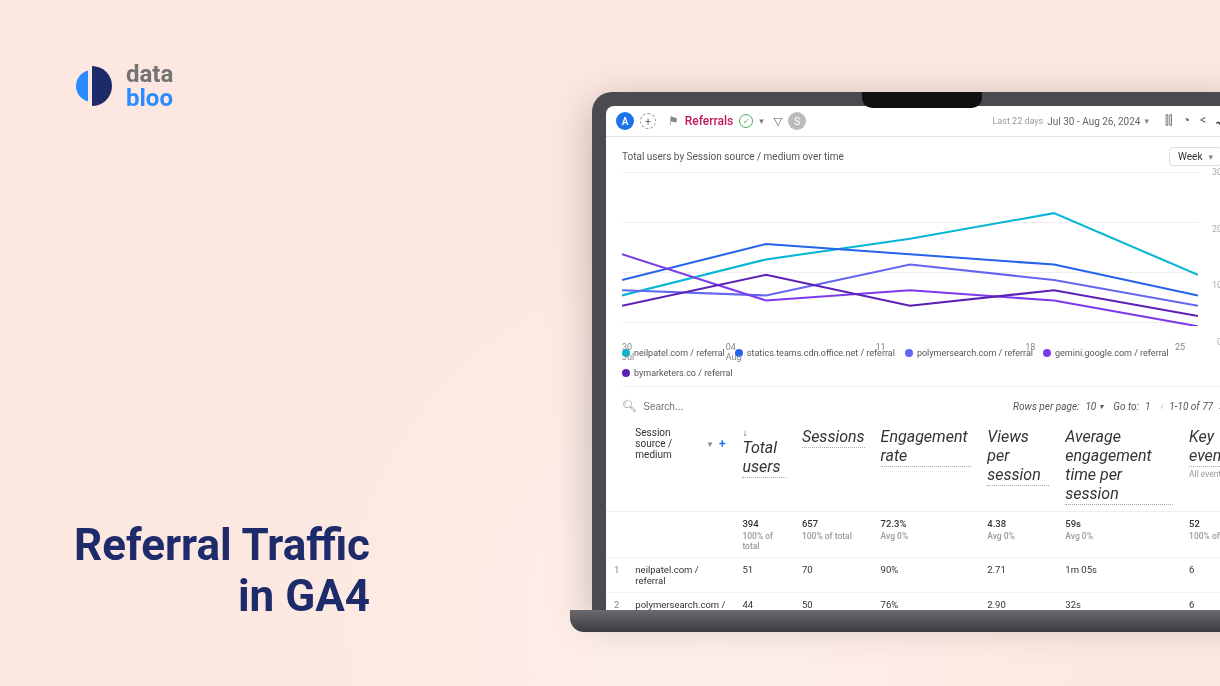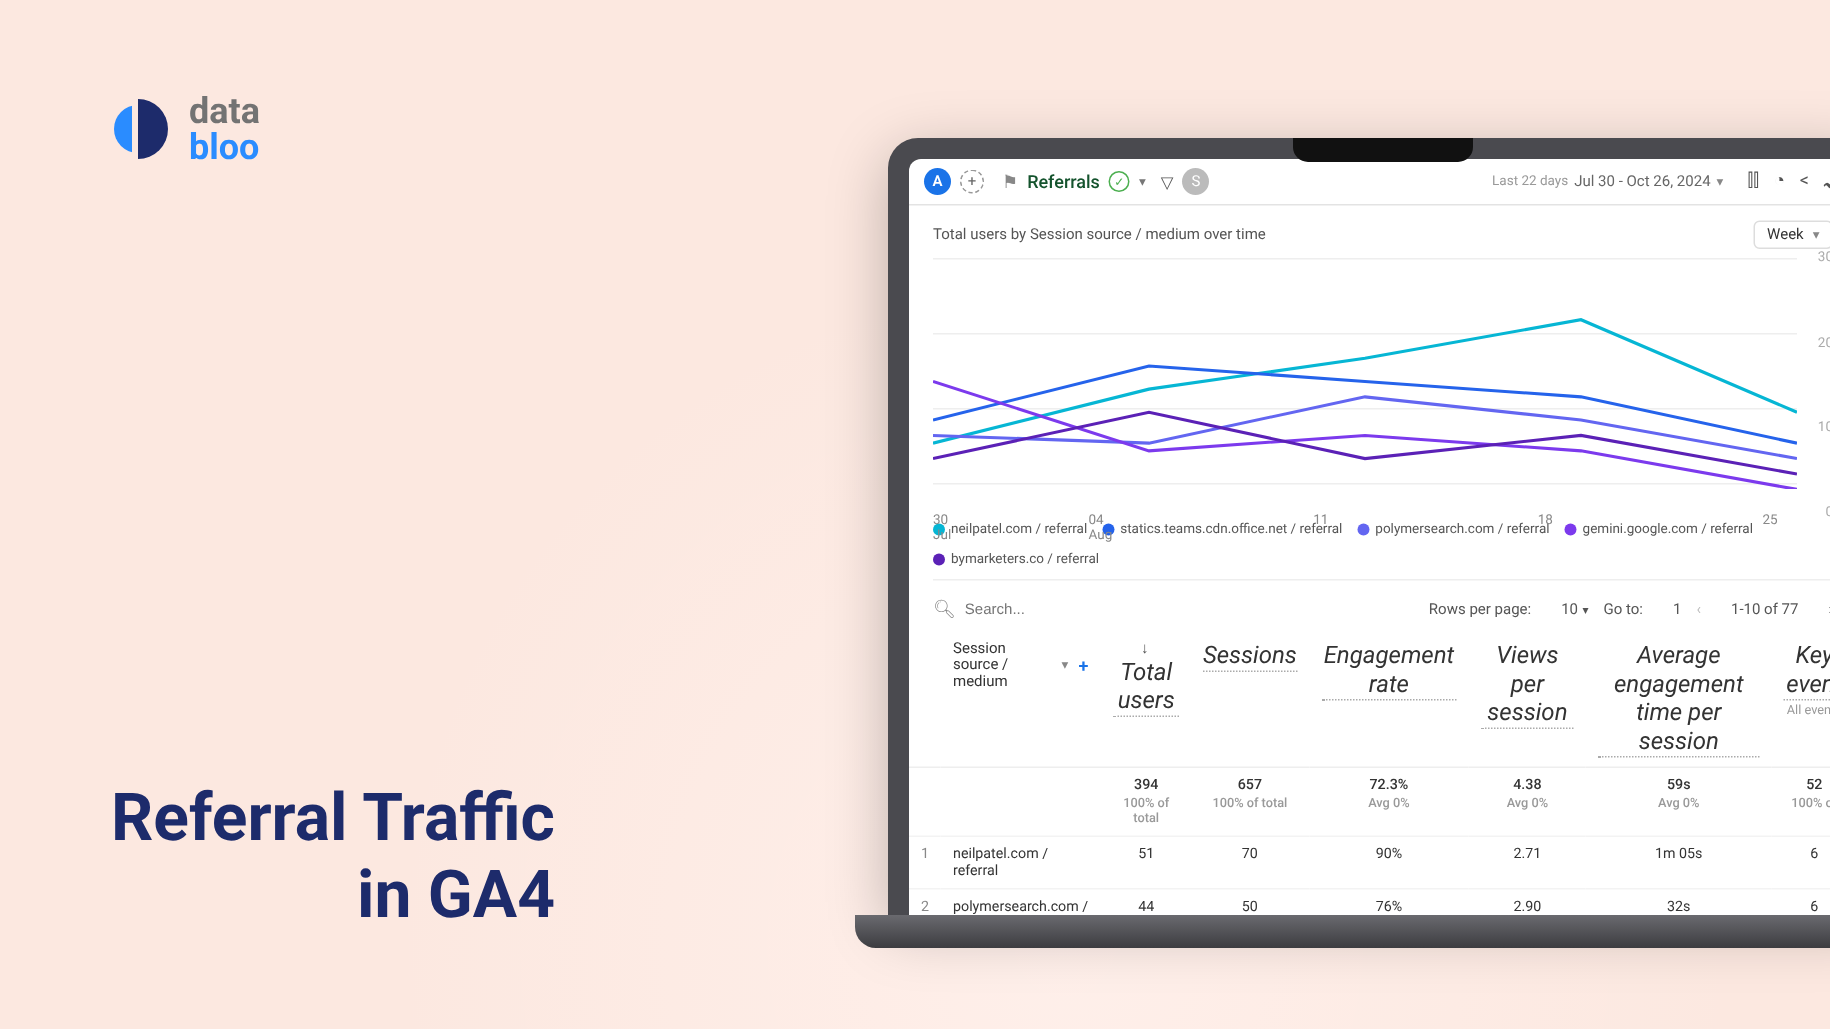--- a/index.html
+++ b/index.html
@@ -112,21 +112,21 @@
     display:flex;align-items:center;justify-content:center;
     font-size:10px; font-weight:600;
   }
   .chip-plus {
     width: 16px; height: 16px; border-radius: 50%;
     border: 1px dashed #999;
     display:flex;align-items:center;justify-content:center;
     color:#666; font-size:10px;
   }
   .flag-icon { color:#888; font-size:12px; margin-left:6px;}
-  .tb-title { font-size: 12px; color:#14532d; font-weight:500;}
+  .tb-title { font-size: 12px; color:#be185d; font-weight:500;}
   .check { width:14px;height:14px;border-radius:50%;border:1.5px solid #4caf50;display:flex;align-items:center;justify-content:center;color:#4caf50;font-size:8px;}
   .filter-icon { color:#555; font-size:11px; margin-left:4px;}
   .chip-s { width:18px;height:18px;border-radius:50%;background:#bbb;color:#fff;display:flex;align-items:center;justify-content:center;font-size:10px;}
   .tb-spacer { flex: 1; }
   .date-range { font-size:10px; color:#666; display:flex; align-items:center; gap:4px;}
   .date-range .label { color:#999; font-size:9px;}
   .tb-actions { display:flex; gap:10px; margin-left:10px;}
   .tb-actions span { color:#555; font-size:12px; cursor:pointer;}
   
   .chart-section { padding: 10px 16px 4px 16px; }
@@ -140,25 +140,25 @@
   .chart-svg { position:absolute; left:0; right:24px; top:0; bottom:20px; }
   .xaxis { position:absolute; left:0; right:24px; bottom:0; display:flex; font-size:9px; color:#888;}
   .xaxis .tick { position:absolute; text-align:left;}
   .legend { display:flex; flex-wrap:wrap; gap:10px; font-size:9px; color:#555; margin-top:6px; padding-bottom:8px; border-bottom:1px solid #eee;}
   .legend .item { display:flex; align-items:center; gap:4px;}
   .legend .dot { width:8px;height:8px;border-radius:50%;}
   
   .table-controls { display:flex; align-items:center; padding:8px 16px; gap:10px; font-size:10px; color:#555;}
   .search { display:flex; align-items:center; gap:6px; flex:1; color:#888;}
   .search input { border:none; outline:none; font-size:10px; width:100px; color:#888;}
-  .pg { display:flex; align-items:center; gap:20px;}
+  .pg { display:flex; align-items:center; gap:6px;font-style:italic;}
   .pg .sel { display:flex; align-items:center; gap:3px;}
   
   .data-table { width:100%; border-collapse:collapse; font-size:9.5px; }
-  .data-table th, .data-table td { padding:6px 8px; text-align:center; vertical-align:top;}
+  .data-table th, .data-table td { padding:6px 8px; text-align:left; vertical-align:top;}
   .data-table th:first-child, .data-table td:first-child,
   .data-table th:nth-child(2), .data-table td:nth-child(2) { text-align:left;}
   .data-table thead th { font-weight:400; color:#555; border-bottom:1px solid #eee;}
   .data-table thead .hdr-main { font-size:16px; color:#333; border-bottom:1px dotted #aaa; display:inline-block; padding-bottom:1px;font-style:italic;}
   .data-table .sub { color:#999; font-size:8.5px; display:block; margin-top:2px;}
   .data-table tbody tr { border-top:1px solid #f3f3f3;}
   .data-table .idx { color:#888; width:18px;}
   .dim-cell { display:flex; align-items:center; gap:6px; font-size:10px; color:#333;}
   .dim-cell .caret { color:#888; font-size:9px;}
   .dim-cell .plus { width:14px;height:14px;border-radius:50%;color:#1a73e8;display:flex;align-items:center;justify-content:center;font-size:12px;font-weight:600;}
@@ -200,21 +200,21 @@
         <div class="chip-plus">+</div>
         <span class="flag-icon">⚑</span>
         <span class="tb-title">Referrals</span>
         <span class="check">✓</span>
         <span style="color:#777;font-size:9px;">▾</span>
         <span class="filter-icon">▽</span>
         <div class="chip-s">S</div>
         <div class="tb-spacer"></div>
         <div class="date-range">
           <span class="label">Last 22 days</span>
-          <span>Jul 30 - Oct 26, 2024</span>
+          <span>Jul 30 - Aug 26, 2024</span>
           <span style="font-size:9px;color:#888;">▾</span>
         </div>
         <div class="tb-actions">
           <span>⫿⫿</span>
           <span>◔</span>
           <span>&lt;</span>
           <span>〰</span>
         </div>
       </div>
 

